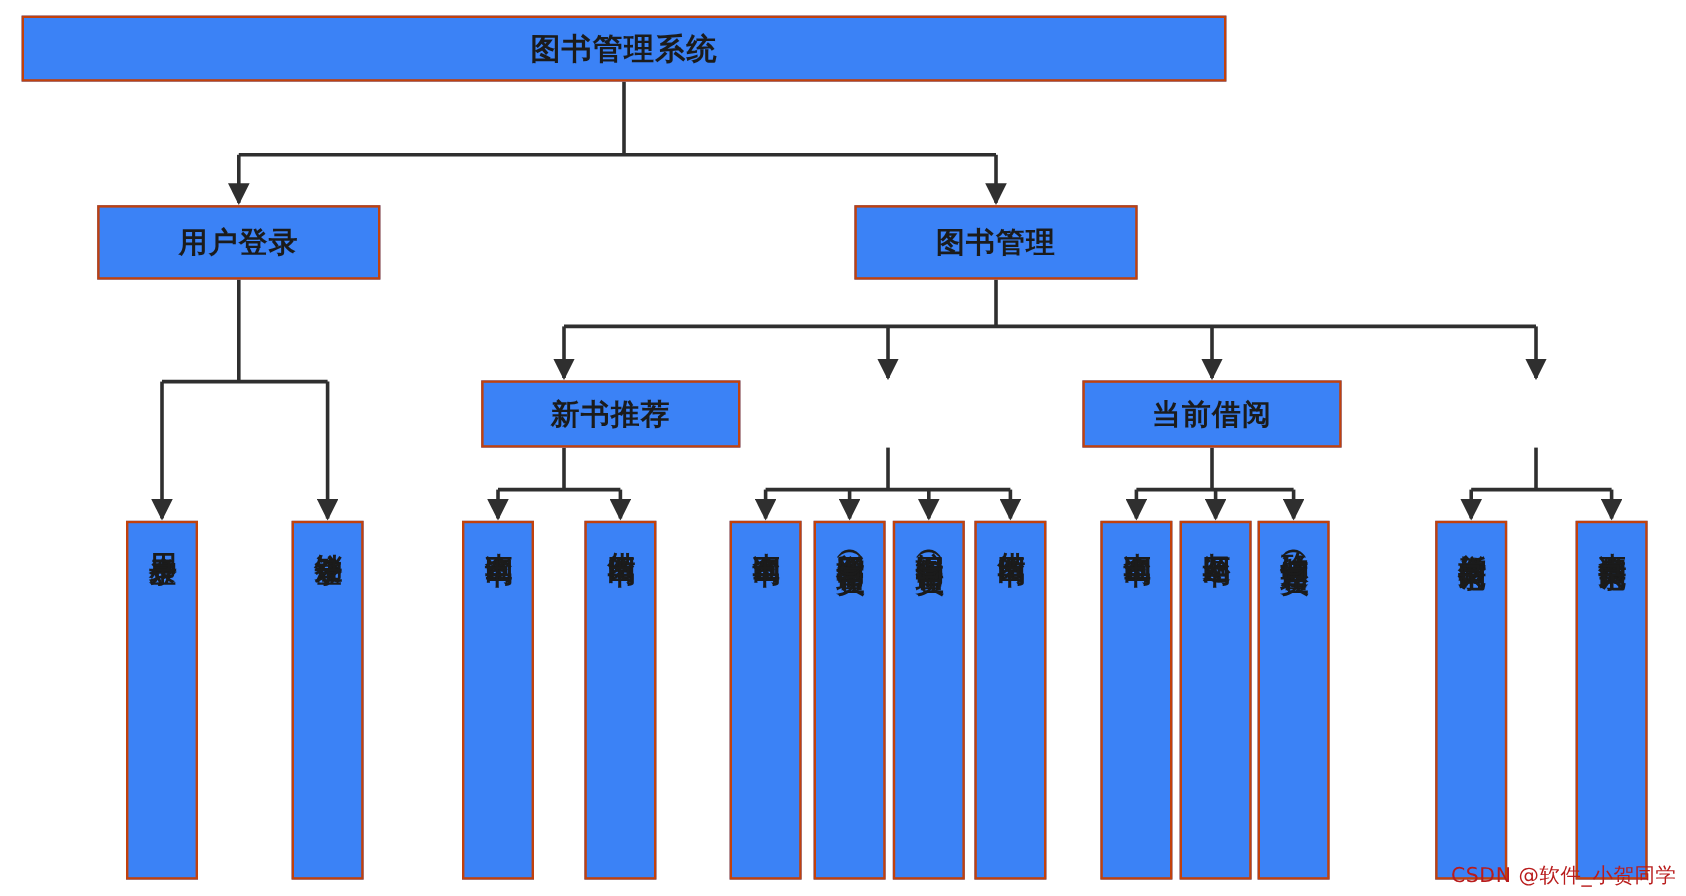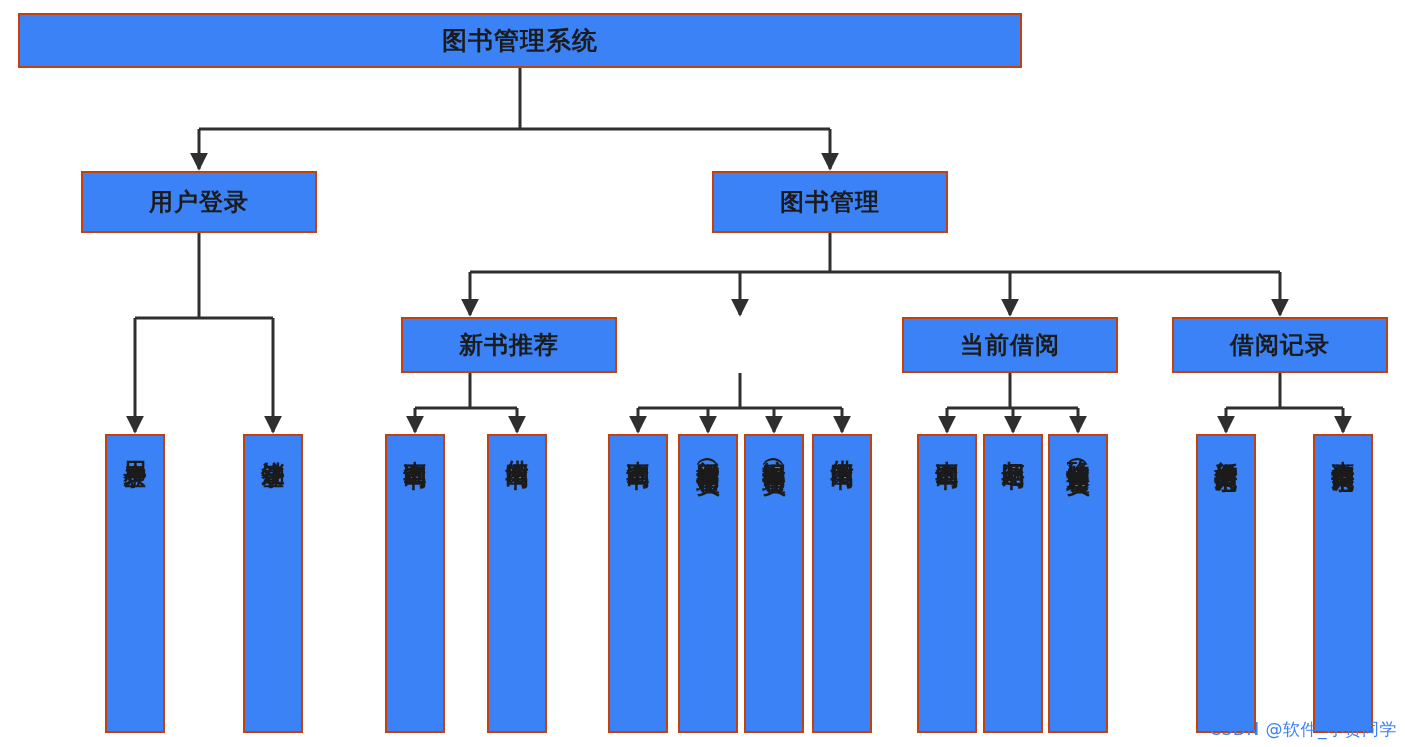--- a/index.html
+++ b/index.html
@@ -60,21 +60,21 @@
     writing-mode: vertical-rl;
     text-orientation: upright;
     display: block;
     margin: 0 auto;
   }
   .watermark {
     position: absolute;
     right: 8px;
     bottom: 6px;
     font-size: 17px;
-    color: #3b82f6;
+    color: #b91c1c;
     white-space: nowrap;
     letter-spacing: 0.5px;
   }
 </style>
 </head>
 <body>
 
 <div id="canvas">
 
   <svg id="wires" viewBox="0 0 1405 747" xmlns="http://www.w3.org/2000/svg">
@@ -130,23 +130,20 @@
   <div class="node node-h" id="n-l2-1" style="left: 712px; top: 171px; width: 236px; height: 62px; text-align: center;">
       <span>图书管理</span>
     </div>
 
   <div class="node node-h" id="n-l3-0" style="left: 362px; top: 317px; width: 216px; height: 56px; margin-left: 39px;">
       <span>新书推荐</span>
     </div>
   <div class="node node-h" id="n-l3-2" style="left: 902px; top: 317px; width: 216px; height: 56px;">
       <span>当前借阅</span>
     </div>
-  <div class="node node-h" id="n-l3-3" style="left: 1172px; top: 317px; width: 216px; height: 56px;">
-      <span>借阅记录</span>
-    </div>
 
   <div class="node node-v" id="n-lf-0" style="left: 105px; top: 434px; width: 60px; height: 299px;">
       <span class="vtext">用户登录</span>
     </div>
   <div class="node node-v" id="n-lf-1" style="left: 243px; top: 434px; width: 60px; height: 299px;">
       <span class="vtext">注销登录</span>
     </div>
   <div class="node node-v" id="n-lf-2" style="left: 385px; top: 434px; width: 60px; height: 299px;">
       <span class="vtext">查询图书</span>
     </div>

